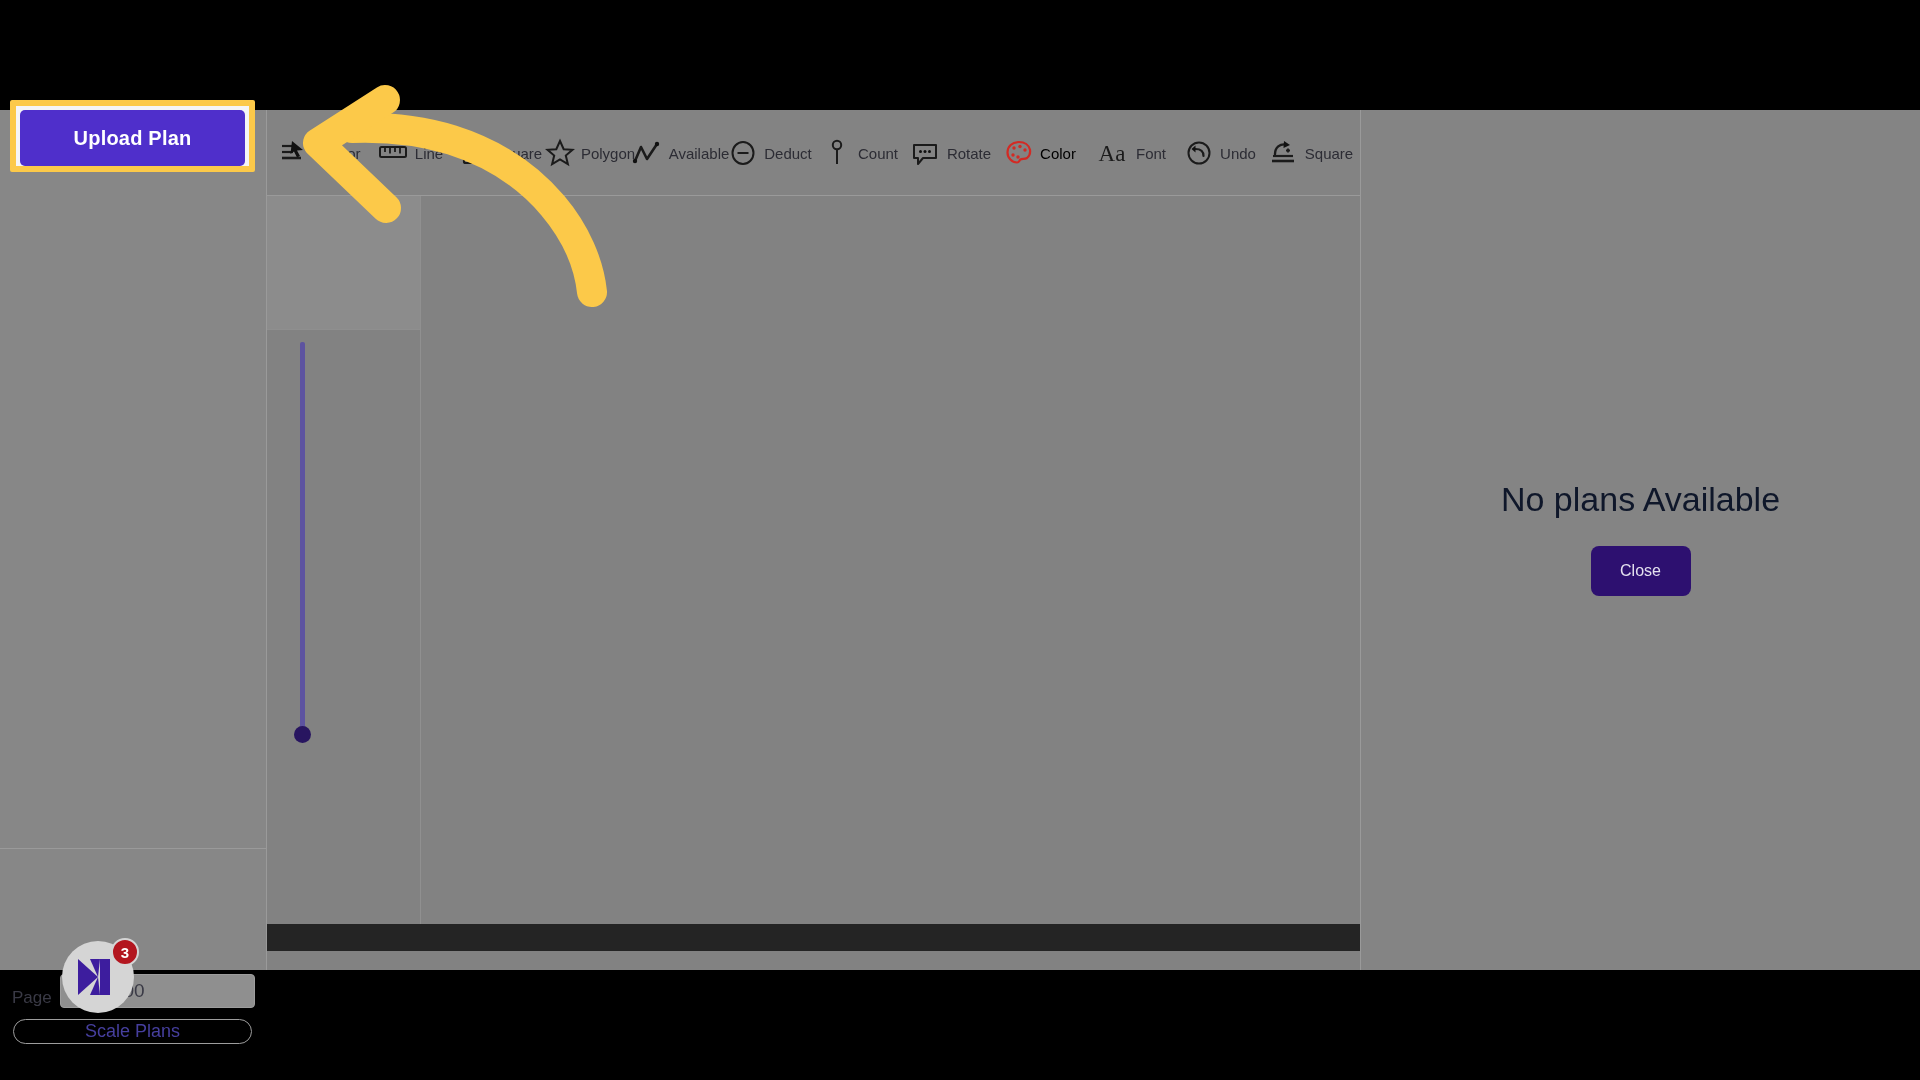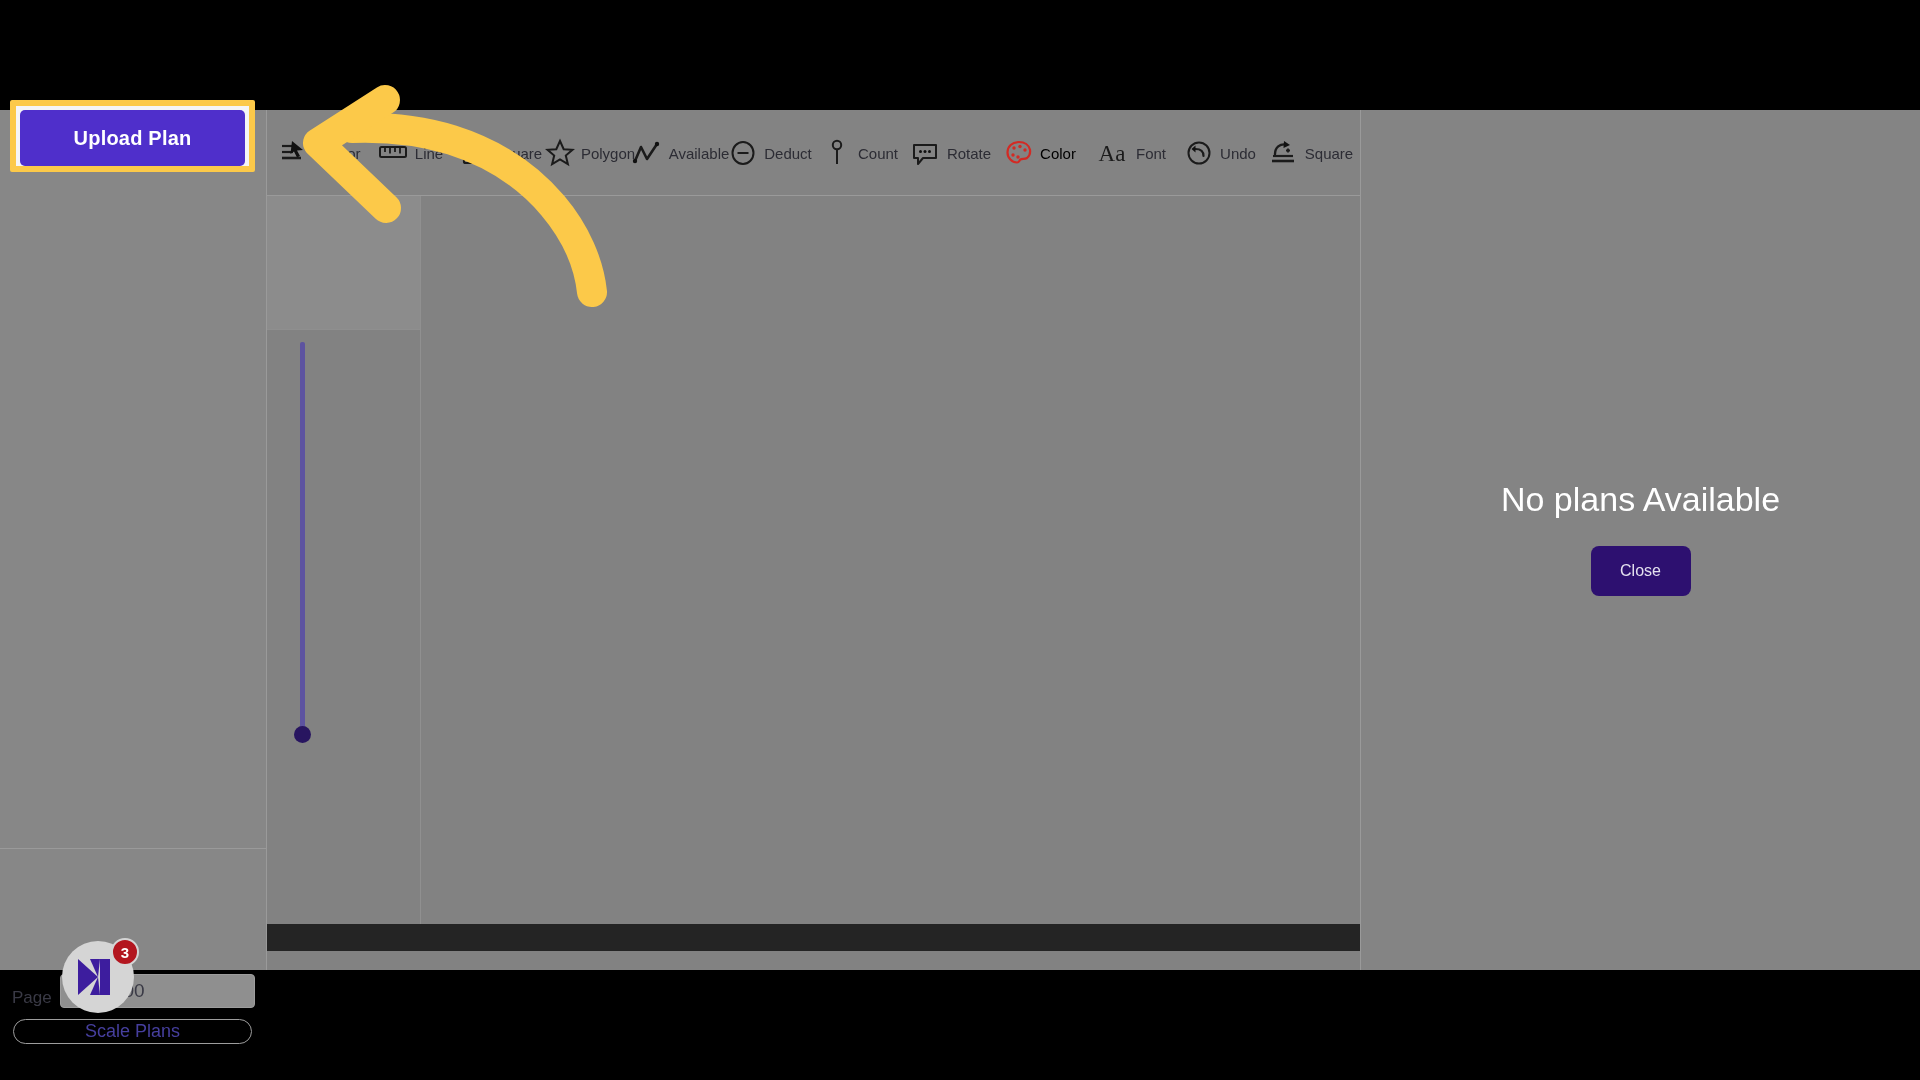--- a/index.html
+++ b/index.html
@@ -205,21 +205,21 @@
     width: 560px; height: 860px;
     background: #848484;
     border-left: 1px solid #9a9a9a;
   }
   .empty-title {
     position: absolute;
     left: 0; top: 370px;
     width: 100%;
     text-align: center;
     font-size: 34px;
-    color: #ffffff;
+    color: #0f172a;
     font-family: "Liberation Sans", sans-serif;
   }
   .close-btn {
     position: absolute;
     left: 50%; top: 436px;
     transform: translateX(-50%);
     width: 100px; height: 50px;
     background: #2D1070;
     color: #e4e1ef;
     border: none;

